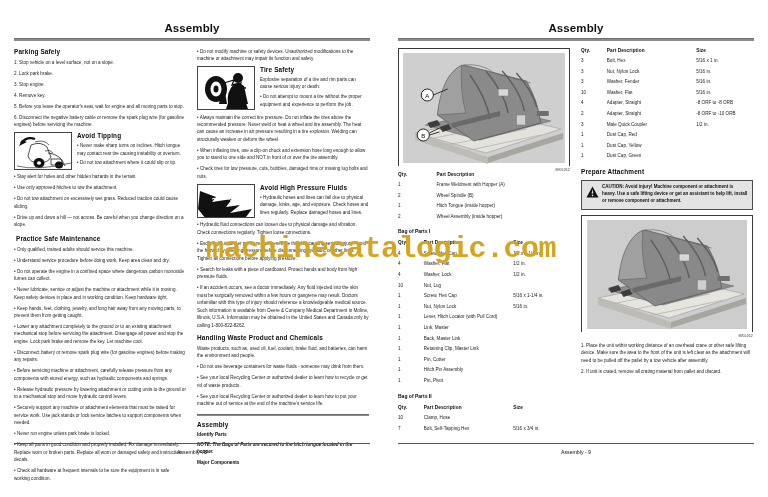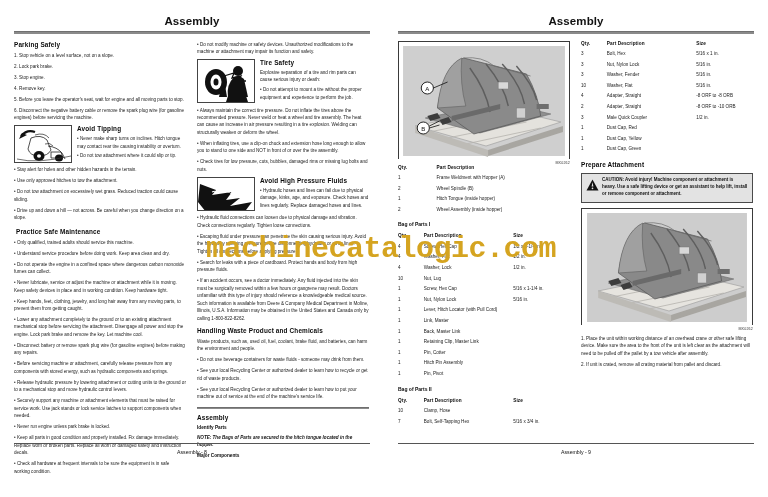--- a/index.html
+++ b/index.html
@@ -4,21 +4,21 @@
 <style>
   * { box-sizing: border-box; }
   html, body {
     margin: 0; padding: 0;
     width: 768px; height: 497px;
     background: #ffffff;
     font-family: "Liberation Sans", sans-serif;
     overflow: hidden;
   }
   .spread { display: flex; width: 768px; height: 497px; background: #fff; position: relative; }
-  .page { width: 384px; height: 497px; position: relative; padding: 1px 14px; }
+  .page { width: 384px; height: 497px; position: relative; padding: 8px 14px; }
 
   .page-title {
     text-align: center;
     font-size: 11.5px;
     font-weight: bold;
     color: #111;
     margin: 14px 0 4px 0;
     letter-spacing: .1px;
   }
   .title-rule {

